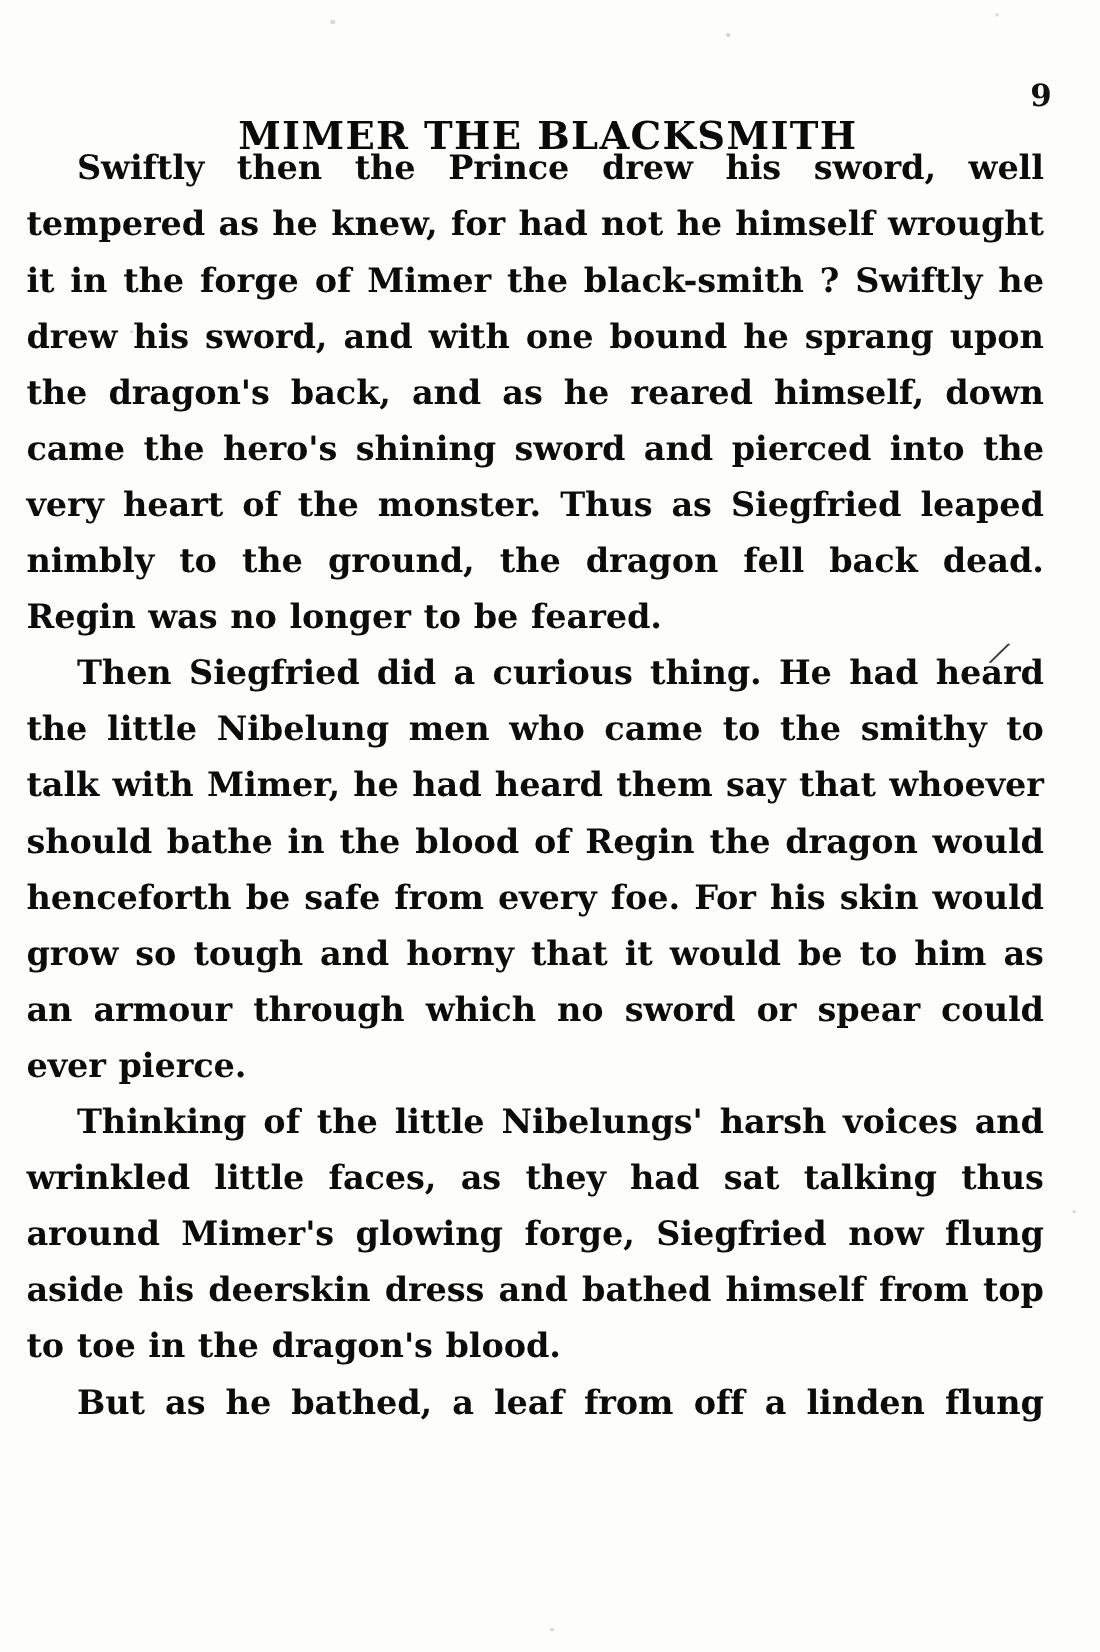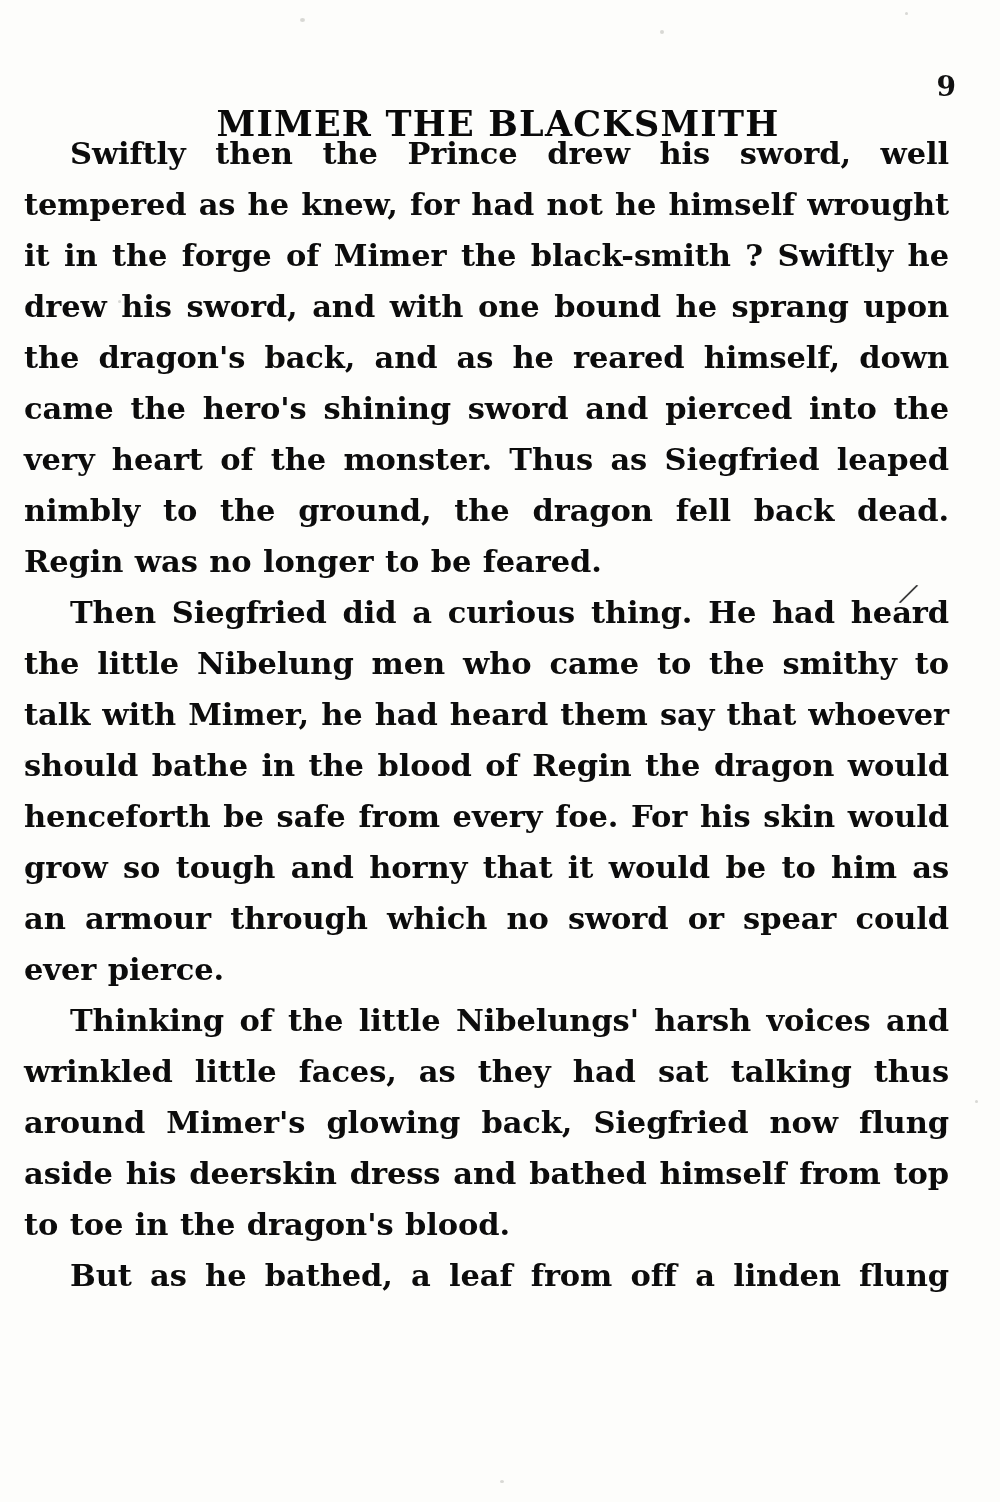--- a/index.html
+++ b/index.html
@@ -95,19 +95,19 @@
   <div class="speck" style="left:500px;top:1480px;width:4px;height:3px;"></div>
 
   <div class="header">
     <div class="running-head">MIMER THE BLACKSMITH</div>
     <div class="folio">9</div>
   </div>
 
   <div class="body-text">
     <p class="para"><span class="indent"></span><span>Swiftly then the Prince drew his sword, well tempered as he knew, for had not he himself wrought it in the forge of Mimer the black-smith ?  Swiftly he drew his sword, and with one bound he sprang upon the dragon's back, and as he reared himself, down came the hero's shining sword and pierced into the very heart of the monster.  Thus as Siegfried leaped nimbly to the ground, the dragon fell back dead.  Regin was no longer to be feared.</span></p>
     <p class="para"><span class="indent"></span><span>Then Siegfried did a curious thing.  He had heard the little Nibelung men who came to the smithy to talk with Mimer, he had heard them say that whoever should bathe in the blood of Regin the dragon would henceforth be safe from every foe.  For his skin would grow so tough and horny that it would be to him as an armour through which no sword or spear could ever pierce.</span></p>
-    <p class="para"><span class="indent"></span><span>Thinking of the little Nibelungs' harsh voices and wrinkled little faces, as they had sat talking thus around Mimer's glowing back, Siegfried now flung aside his deerskin dress and bathed himself from top to toe in the dragon's blood.</span></p>
+    <p class="para"><span class="indent"></span><span>Thinking of the little Nibelungs' harsh voices and wrinkled little faces, as they had sat talking thus around Mimer's glowing forge, Siegfried now flung aside his deerskin dress and bathed himself from top to toe in the dragon's blood.</span></p>
     <p class="para last-line-full"><span class="indent"></span><span>But as he bathed, a leaf from off a linden flung</span></p>
   </div>
 
   <div class="mark" style="left:906px;top:578px;font-size:28px;transform:rotate(14deg);">⁄</div>
 
 </div>
 
 </body></html>

